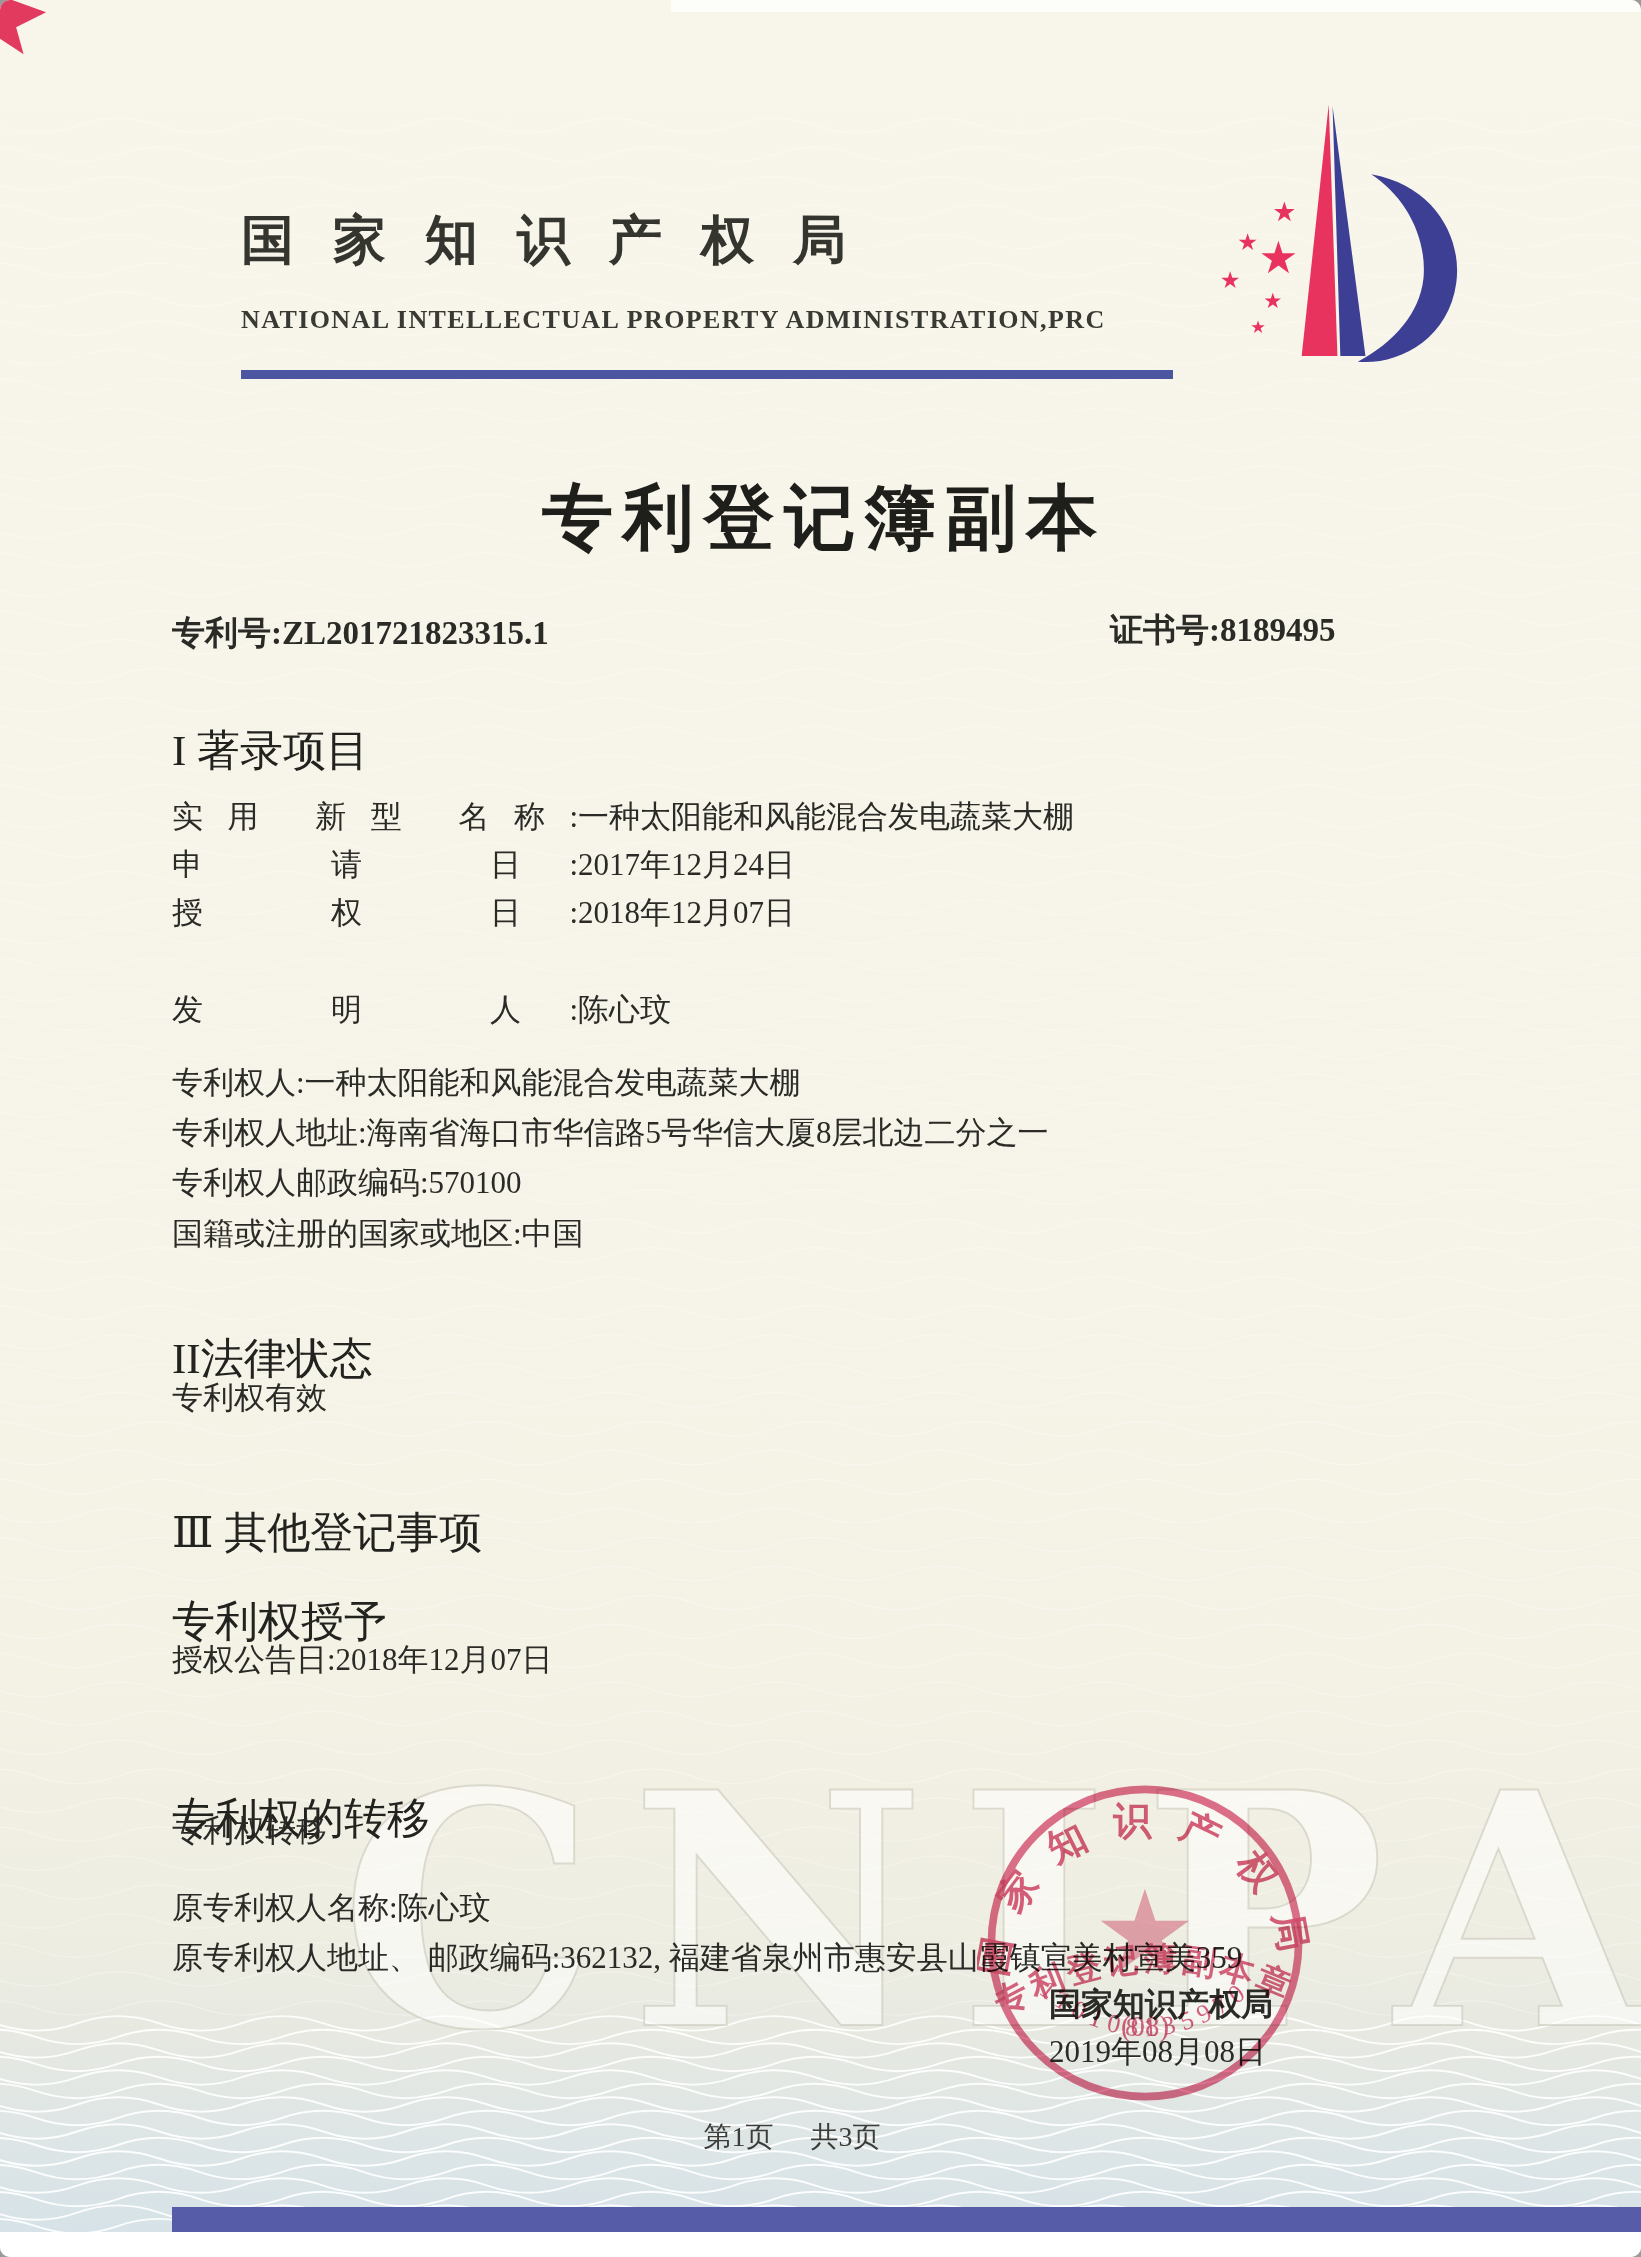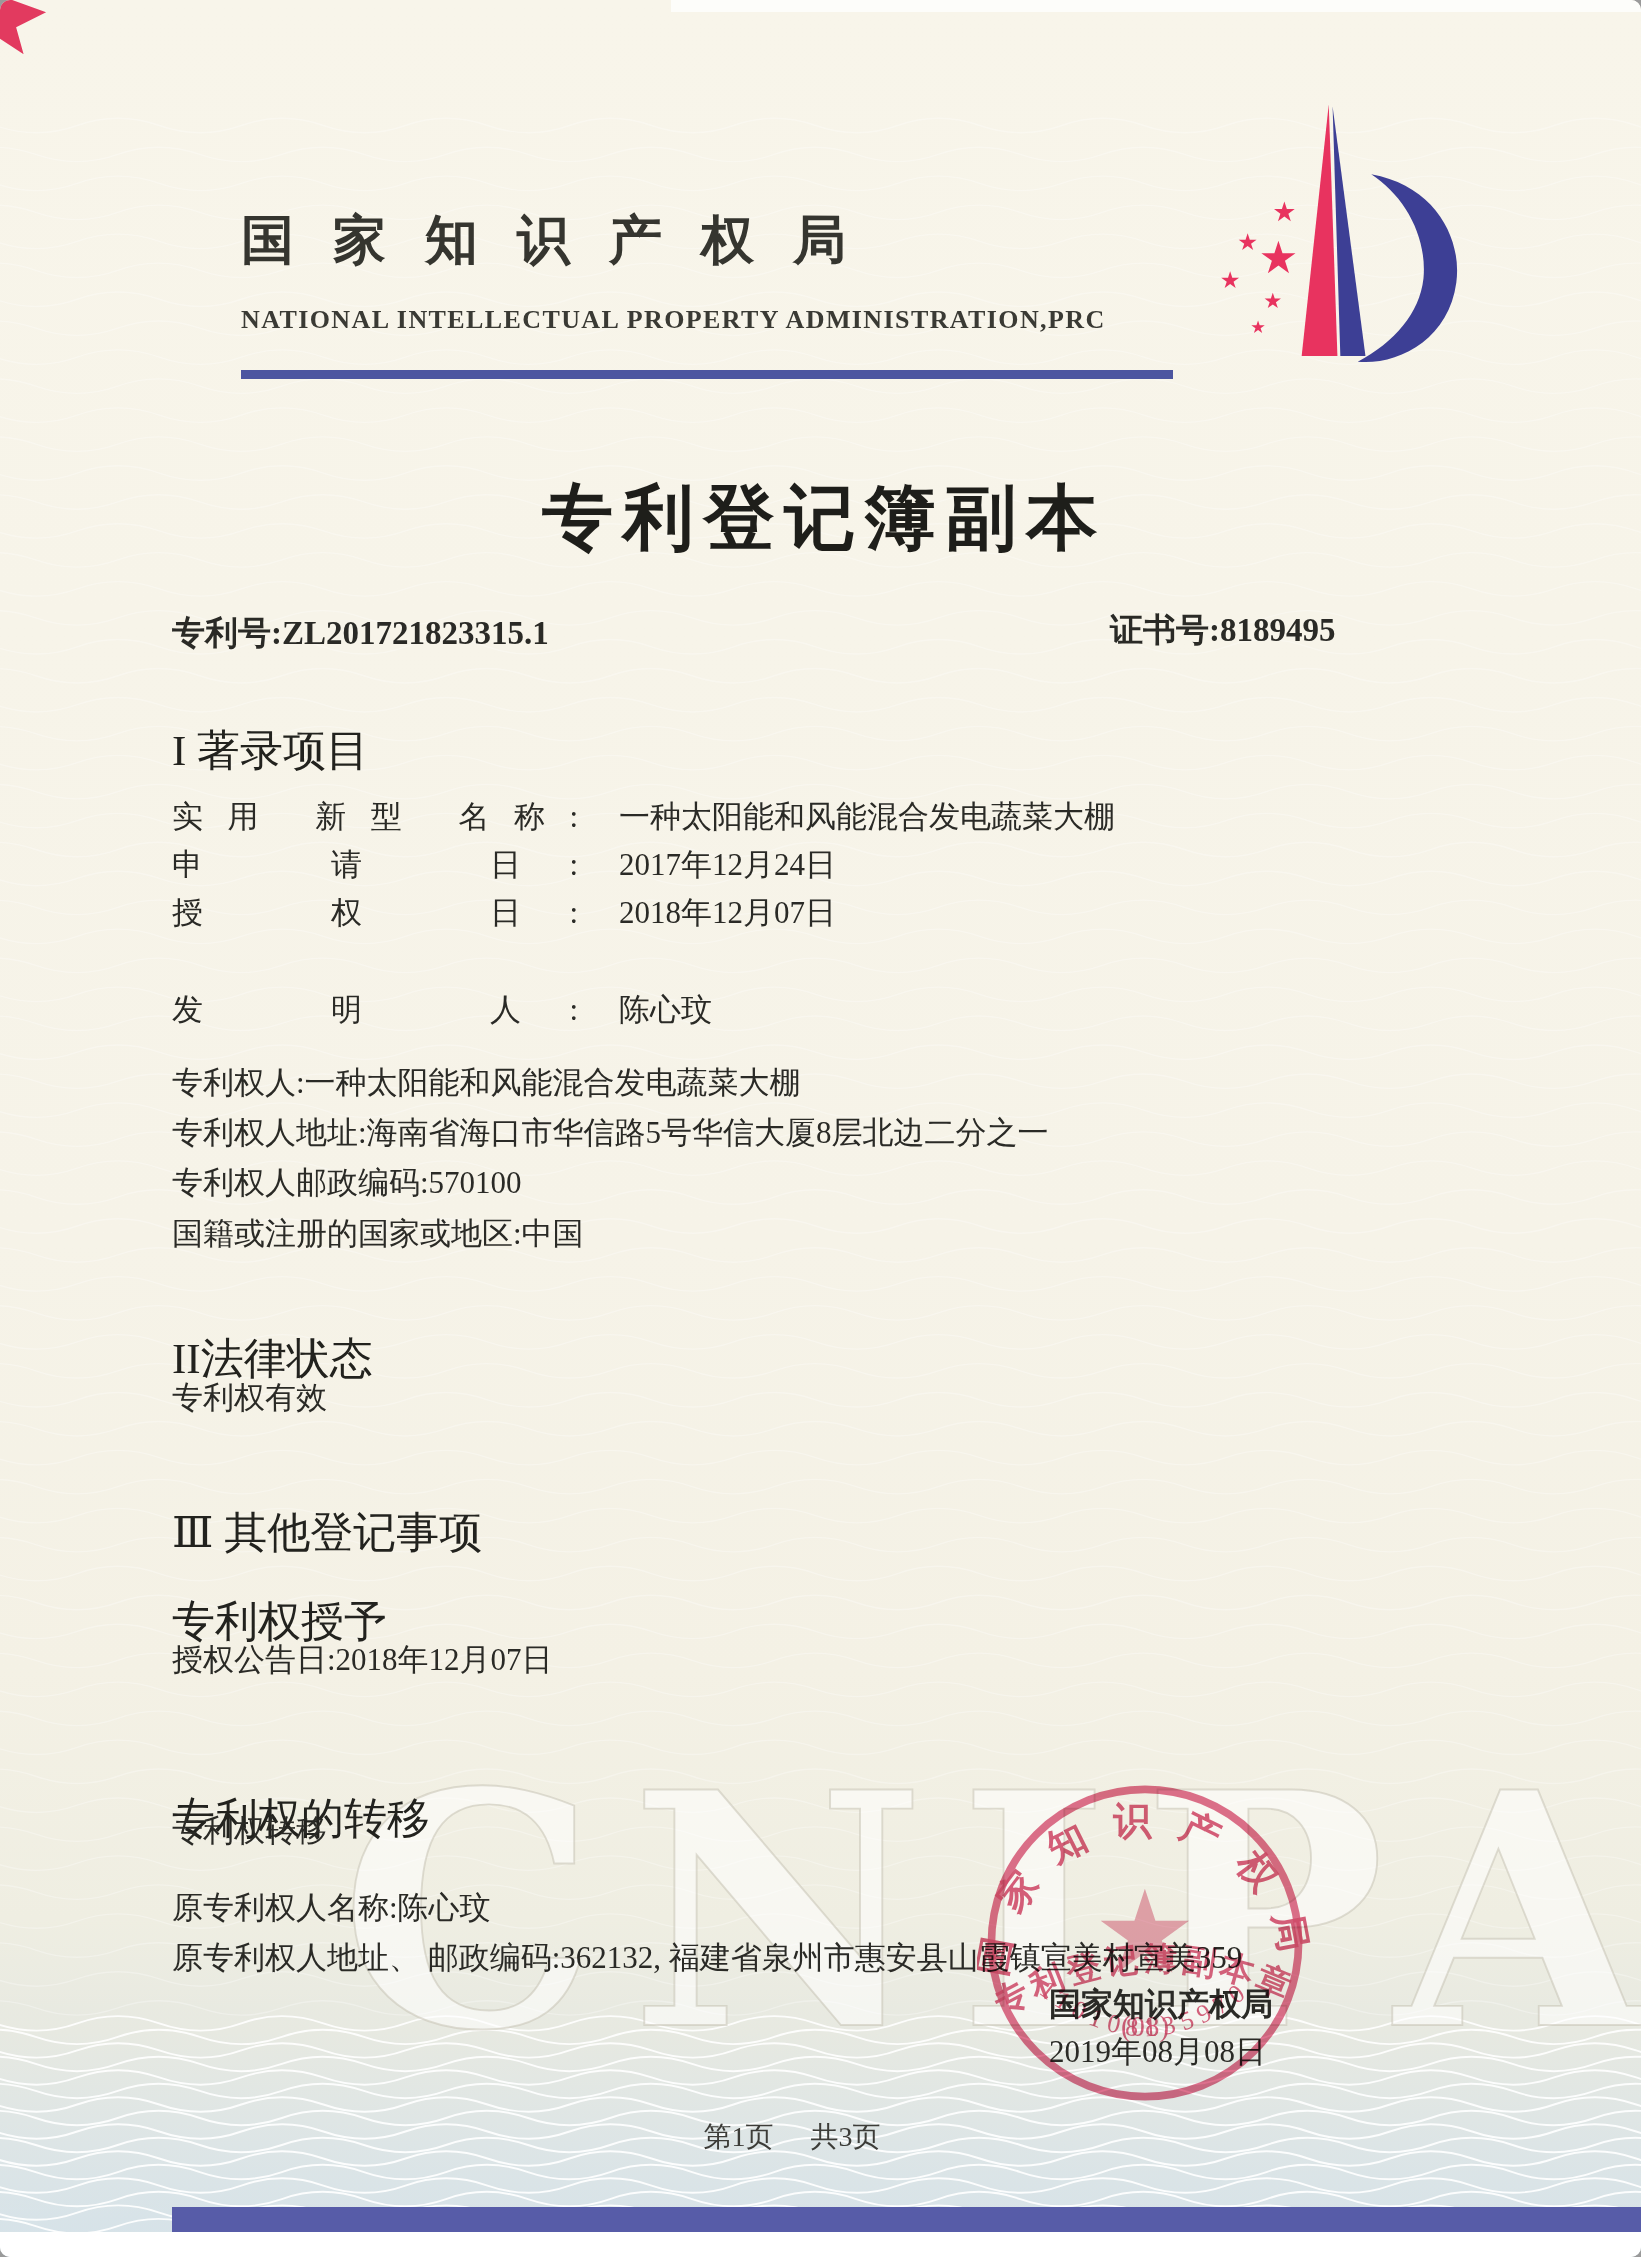--- a/index.html
+++ b/index.html
@@ -36,21 +36,21 @@
 
   
   .patent-no{position:absolute;left:172px;top:611px;font-size:33px;font-weight:600;z-index:2;white-space:nowrap;}
   .cert-no{position:absolute;left:1110px;top:608px;font-size:33px;font-weight:600;z-index:2;white-space:nowrap;}
 
   .sec-heading{position:absolute;left:172px;font-size:43px;font-weight:normal;color:#22221e;z-index:2;white-space:nowrap;}
   .plain-line{position:absolute;left:172px;font-size:31px;z-index:2;white-space:nowrap;}
 
   .field-row{position:absolute;left:172px;font-size:31px;z-index:2;white-space:nowrap;}
   .flabel{display:inline-block;width:406px;text-align:justify;text-align-last:justify;white-space:pre;}
-  .fvalue{margin-left:41px;text-align:center;}
+  .fvalue{text-align:center;}
 
   .issuer-name{position:absolute;left:1049px;top:1983px;font-size:32px;font-weight:bold;z-index:2;white-space:nowrap;}
   .issuer-date{position:absolute;left:1049px;top:2031px;font-size:31px;z-index:2;white-space:nowrap;}
 
   .footer{position:absolute;left:618px;top:2118px;width:348px;display:flex;gap:37px;
     justify-content:center;font-size:28px;color:#3c3c38;z-index:2;white-space:nowrap;}
 
   .watermark{position:absolute;left:340px;top:1750px;font-size:323px;font-weight:bold;
     font-family:"DejaVu Serif","Liberation Serif",serif;letter-spacing:33px;line-height:1;
     color:rgba(255,255,255,0.55);-webkit-text-stroke:1.9px rgba(198,195,180,0.55);

